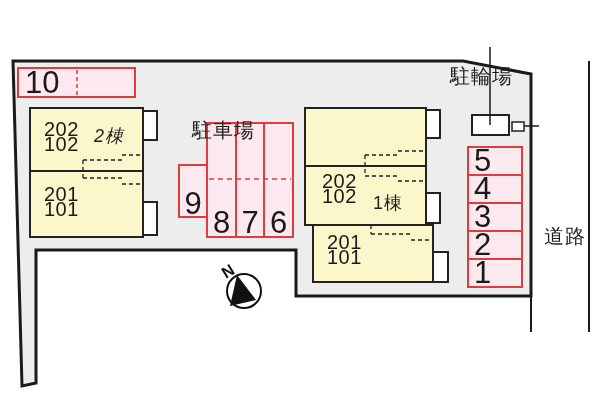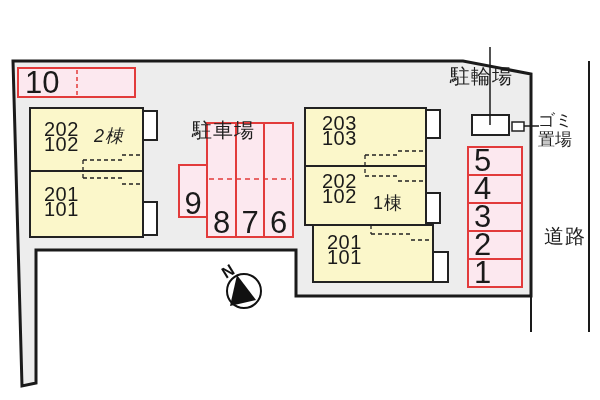--- a/index.html
+++ b/index.html
@@ -81,40 +81,32 @@
 
     <g>
       <circle cx="244" cy="291" r="17" fill="#ffffff" stroke="#111111" stroke-width="2"></circle>
       <polygon points="237,275 230,306 256,300" fill="#111111"></polygon>
       <text transform="translate(231,276) rotate(-32)" text-anchor="middle" font-size="16" font-weight="bold" fill="#111111">N</text>
     </g>
   </svg>
 
   <div class="lbl area-label" style="left:192px;top:77px;">駐車場</div>
   <div class="lbl area-label" style="left:450px;top:23px;">駐輪場</div>
-  <div class="lbl garbage" style="left:538px;top:111px;">
-    <span>ゴミ</span>
-    <span>置場</span>
-  </div>
   <div class="lbl area-label" style="left:544px;top:183px;">道路</div>
 
   <div class="lbl bldg-name" style="left:94px;top:124px;font-style:italic;">2棟</div>
   <div class="lbl bldg-name" style="left:373px;top:191px;">1棟</div>
 
   <div class="room" style="left:44px;top:122px;">
     <span>202</span>
     <span>102</span>
   </div>
   <div class="room" style="left:44px;top:187px;">
     <span>201</span>
     <span>101</span>
-  </div>
-  <div class="room" style="left:322px;top:116px;">
-    <span>203</span>
-    <span>103</span>
   </div>
   <div class="room" style="left:322px;top:174px;">
     <span>202</span>
     <span>102</span>
   </div>
   <div class="room" style="left:327px;top:235px;">
     <span>201</span>
     <span>101</span>
   </div>
 

